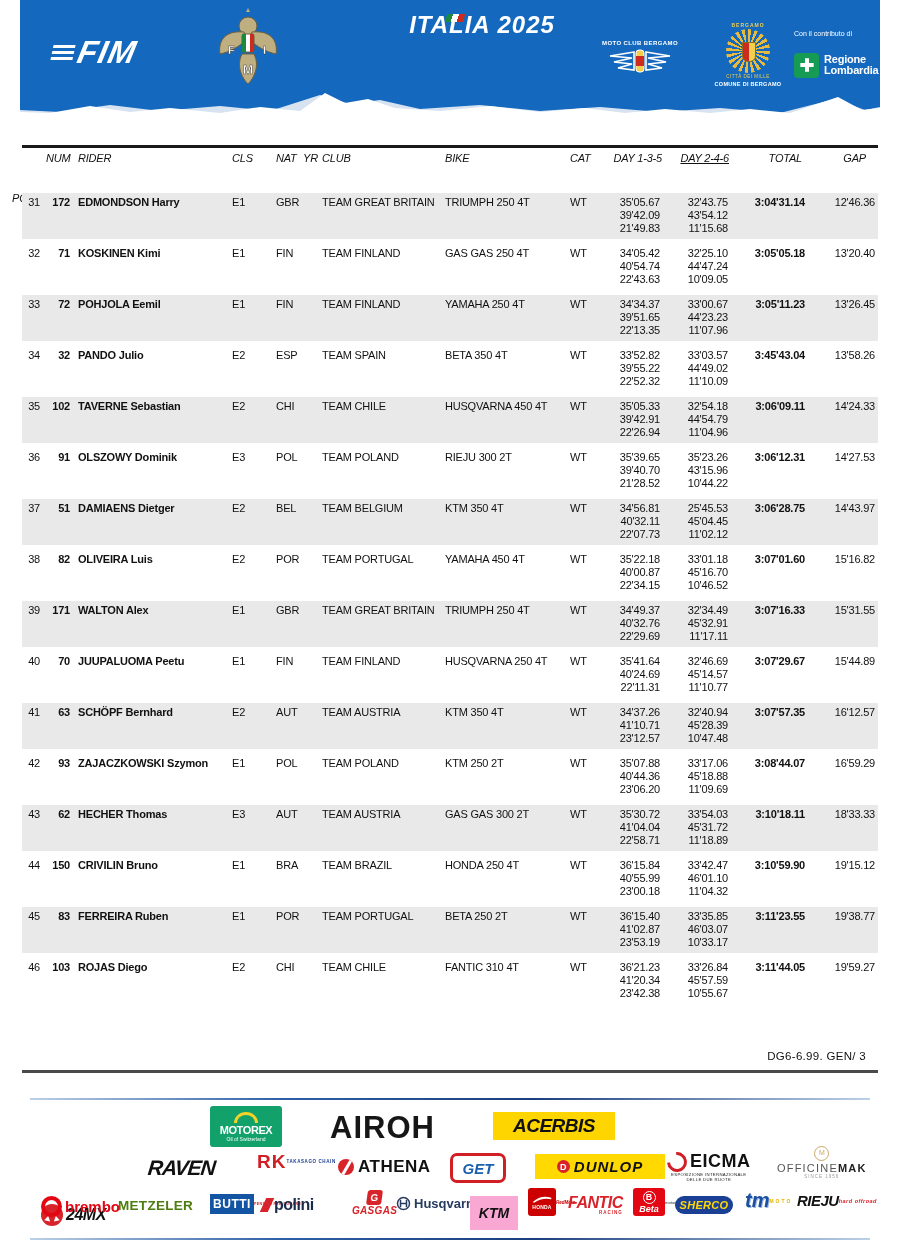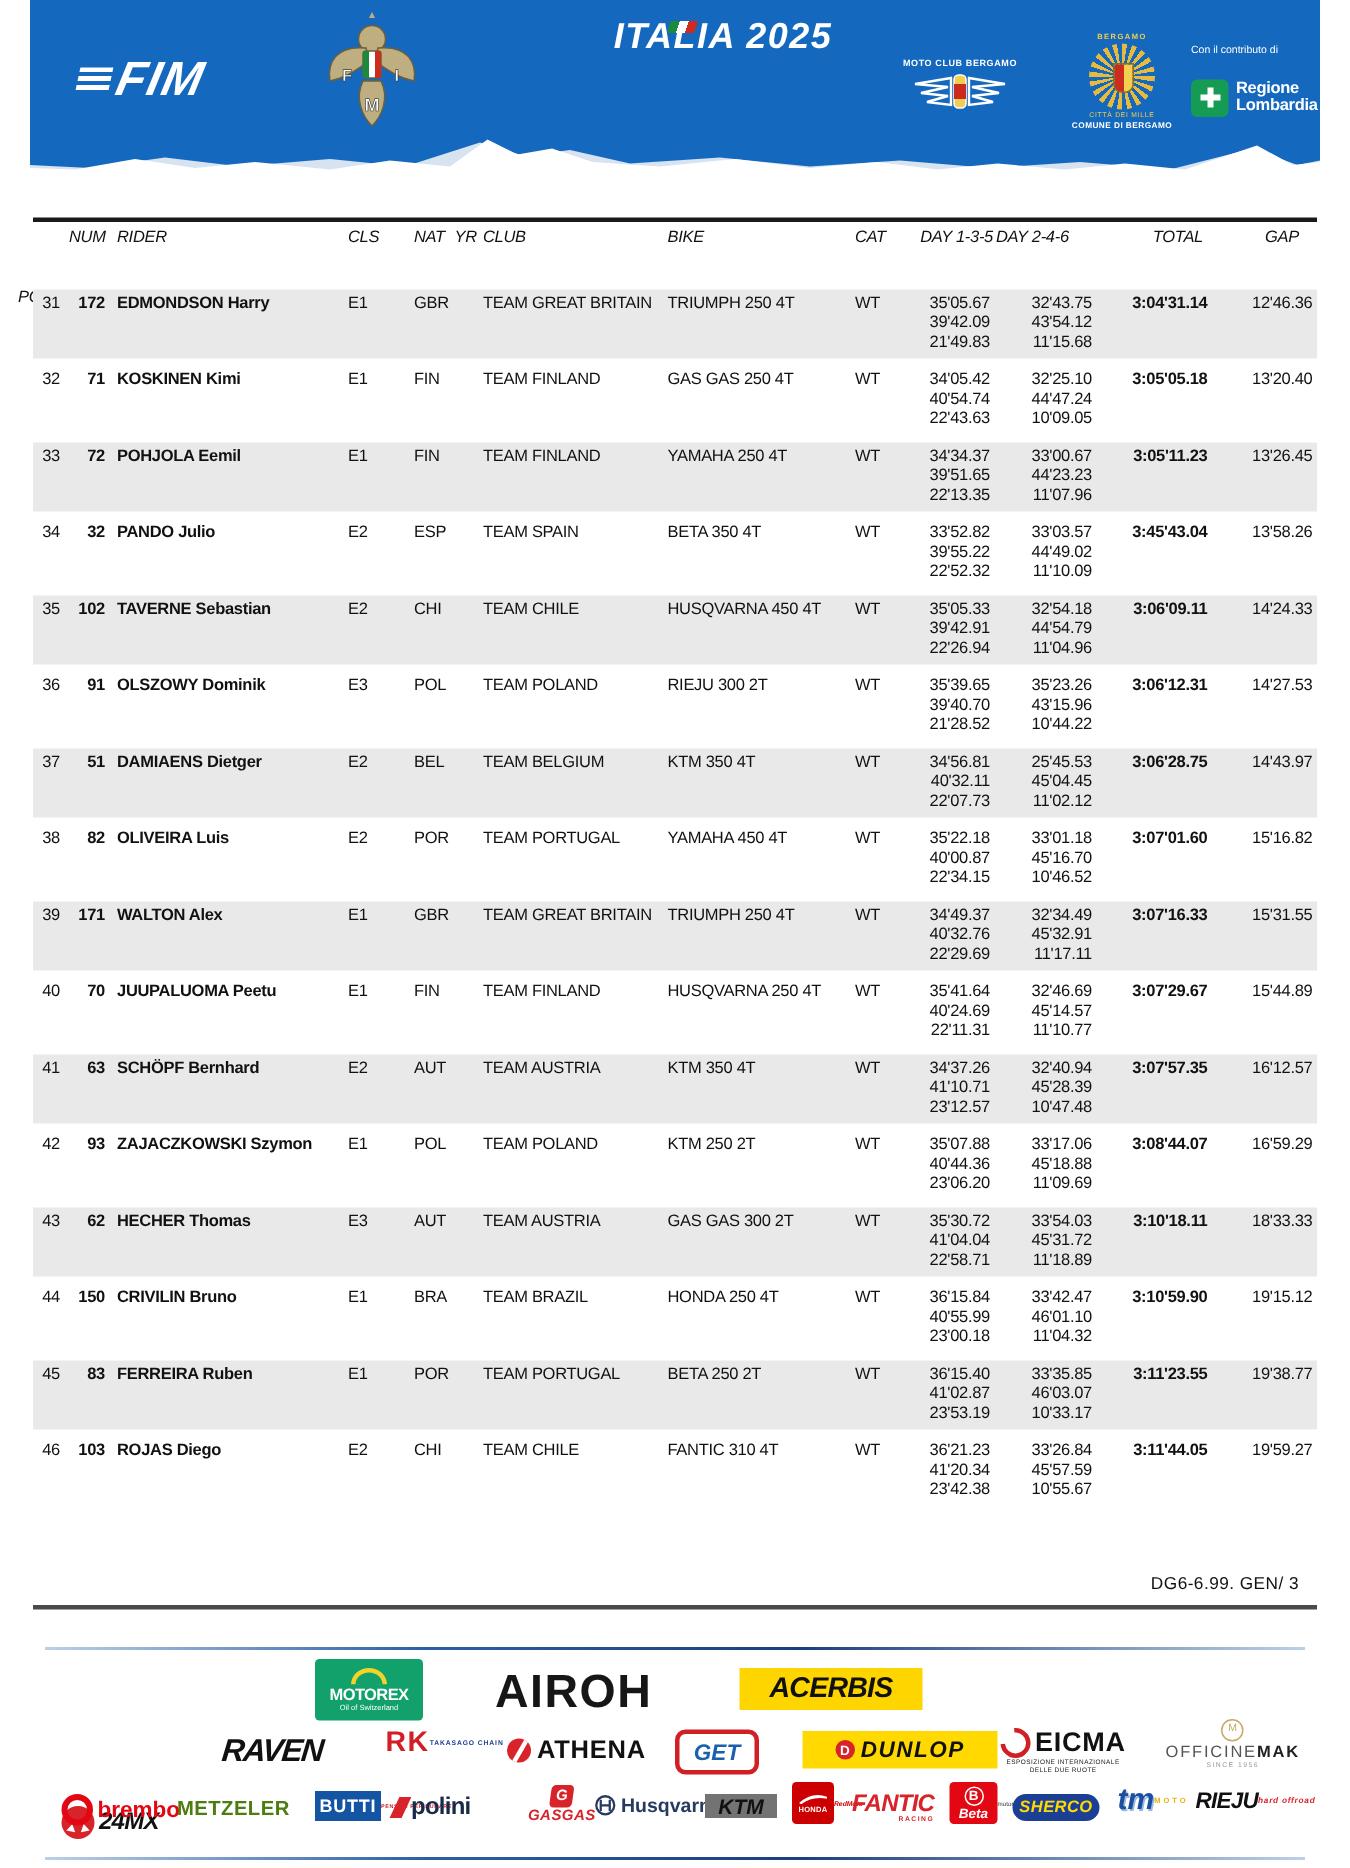--- a/index.html
+++ b/index.html
@@ -37,21 +37,21 @@
   .lombardia .rname{font-size:11px;font-weight:bold;line-height:11px;}
 
   
   .rule-top{position:absolute;left:22px;top:145px;width:856px;height:3px;background:#1a1a1a;}
   .thead{position:absolute;left:0;top:152px;width:900px;height:14px;font-size:11px;font-style:italic;letter-spacing:-0.2px;}
   .thead span{position:absolute;white-space:nowrap;}
   .h-pos{left:12px;margin-top:40px;}  .h-num{left:46px;}  .h-rider{left:78px;}
   .h-cls{left:232px;} .h-nat{left:276px;} .h-yr{left:303px;} .h-club{left:322px;}
   .h-bike{left:445px;}.h-cat{left:570px;}
   .h-d135{left:592px;width:70px;text-align:right;}
-  .h-d246{left:664px;width:65px;}
+  .h-d246{left:664px;width:65px;text-align:right;text-decoration:underline;}
   .h-total{left:736px;width:66px;text-align:right;}
   .h-gap{left:800px;width:66px;text-align:right;}
 
   .tbody{position:absolute;left:22px;top:193px;width:856px;}
   .row{position:relative;width:856px;height:46px;margin-bottom:5px;font-size:11px;letter-spacing:-0.2px;}
   .row.band{background:#E9E9E9;}
   .row .c{position:absolute;top:3px;white-space:nowrap;}
   .c.pos{left:0;width:18px;text-align:right;}
   .c.num{left:20px;width:28px;text-align:right;font-weight:bold;}
   .c.rider{left:56px;font-weight:bold;}
@@ -130,21 +130,21 @@
   .butti .s{font-size:3.6px;color:#D21F26;font-weight:bold;letter-spacing:.4px;}
   .polini{left:233px;top:100px;display:flex;align-items:center;}
   .polini .slash{width:8px;height:14px;background:#D8232A;transform:skewX(-25deg);margin-right:3px;}
   .polini .t{font-size:16px;font-weight:bold;color:#1A2B4A;letter-spacing:-0.5px;}
   .gasgas{left:322px;top:94px;text-align:center;color:#D8232A;}
   .gasgas .g{width:15px;height:15px;margin:0 auto;background:#D8232A;color:#fff;border-radius:3px;
     font-size:10px;font-weight:bold;line-height:15px;transform:skewX(-8deg);}
   .gasgas .t{font-size:10px;font-weight:bold;font-style:italic;letter-spacing:.3px;}
   .husq{left:366px;top:100px;display:flex;align-items:center;gap:3px;color:#273A60;}
   .husq .t{font-size:13px;font-weight:bold;}
-  .ktm{left:440px;top:100px;width:48px;height:16px;background:#737373;display:flex;align-items:center;justify-content:center;}
+  .ktm{left:440px;top:100px;width:48px;height:34px;background:#f9a8d4;display:flex;align-items:center;justify-content:center;}
   .ktm span{font-size:14px;font-weight:bold;font-style:italic;color:#111;}
   .honda{left:498px;top:92px;text-align:center;}
   .honda .box{width:28px;height:28px;background:#C00;border-radius:3px;color:#fff;display:flex;flex-direction:column;
     align-items:center;justify-content:center;gap:1px;}
   .honda .t{font-size:5px;font-weight:bold;letter-spacing:.2px;}
   .honda .s{font-size:4.5px;color:#C00;font-style:italic;font-weight:bold;}
   .fantic{left:538px;top:100px;text-align:right;color:#D8232A;}
   .fantic .t{font-size:16px;font-weight:bold;font-style:italic;letter-spacing:-0.5px;line-height:14px;}
   .fantic .s{font-size:4.5px;font-weight:bold;letter-spacing:1px;}
   .beta{left:603px;top:92px;text-align:center;}

